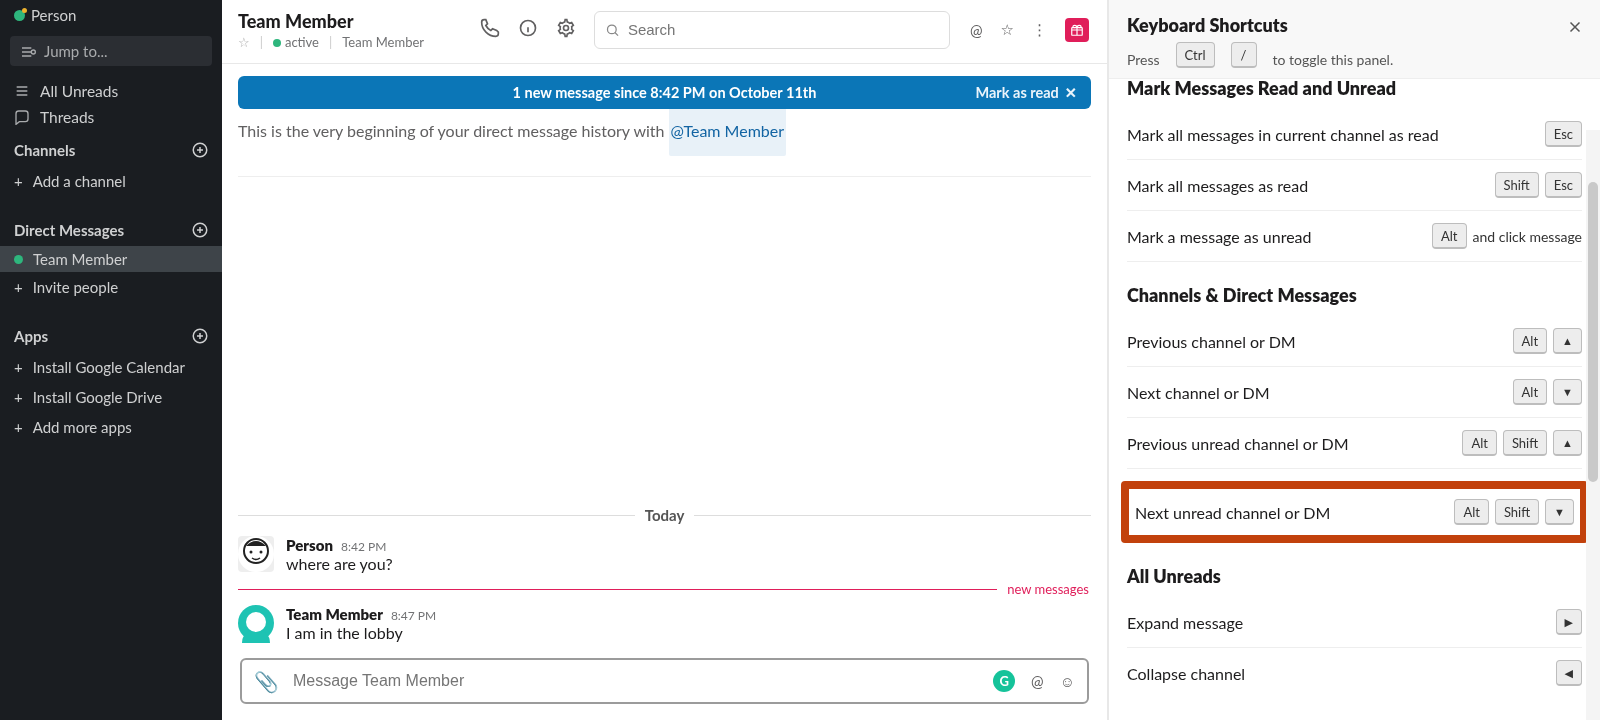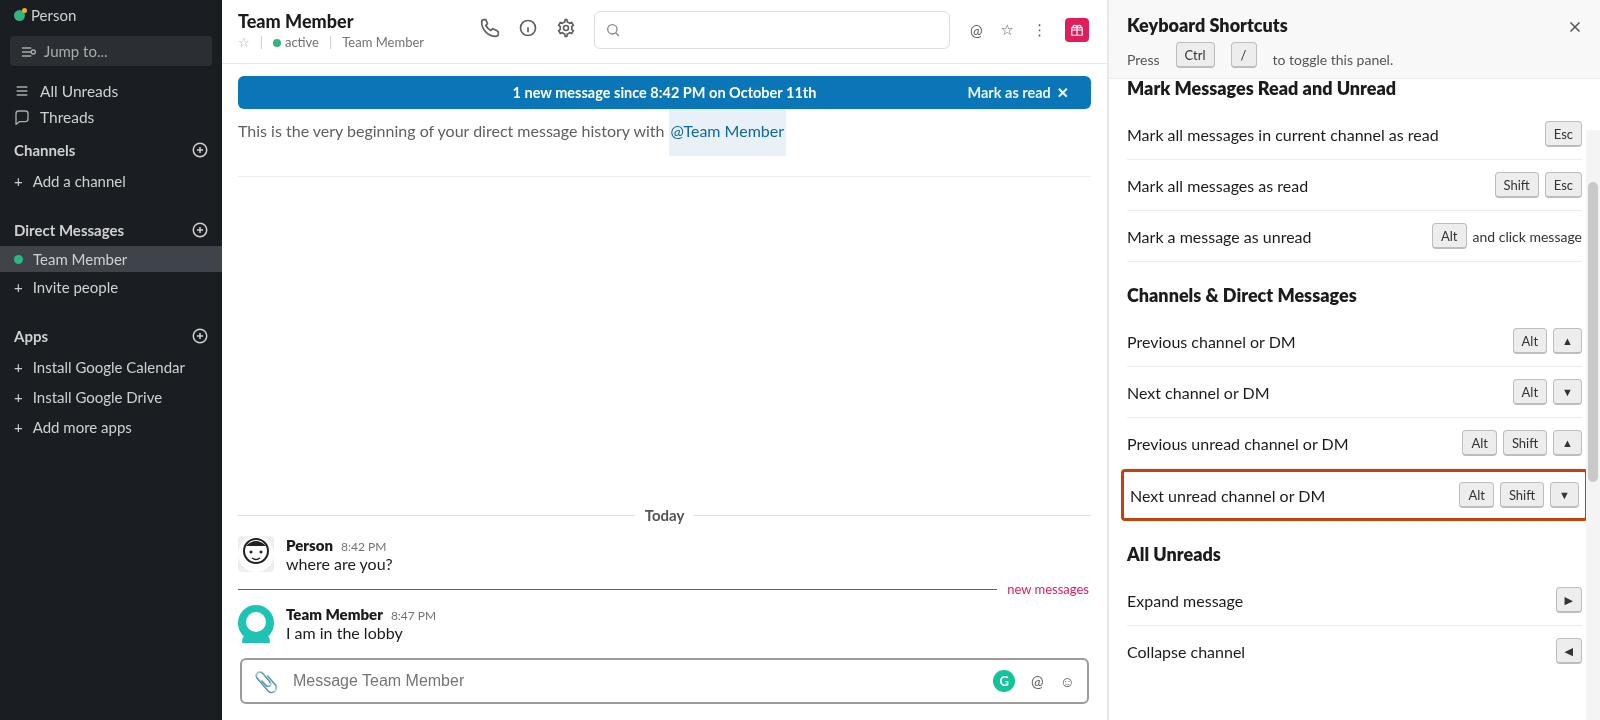--- a/index.html
+++ b/index.html
@@ -159,21 +159,21 @@
   }
   .banner {
     margin:12px 16px;
     background:#0b76b7;color:#fff;
     border-radius:6px;
     display:flex;align-items:center;justify-content:center;
     padding:8px 12px;font-weight:700;position:relative;
     font-size:14.5px;
   }
   .banner .mark {
-    position:absolute;right:22px;color:#eaf4fb;font-weight:700;
+    position:absolute;right:14px;color:#eaf4fb;font-weight:700;
     display:flex;align-items:center;gap:6px;
   }
   .beginning {
     padding:0 16px 6px;color:#616061;font-size:16px;
   }
   .mention { color:#1264a3;background:#e8f1f8;padding:16px 2px;border-radius:2px;}
   .hr { border-top:1px solid #eee;margin:30px 16px 0;}
   .spacer { flex:1 1 auto; }
 
   .day-divider { display:flex;align-items:center;gap:10px;color:#555;font-weight:700;
@@ -221,21 +221,21 @@
   .sc-sub{color:#555;font-size:14px;margin-top:6px;display:flex;align-items:flex-end;gap:16px;}
   .sc-close{position:absolute;right:16px;top:18px;color:#555;cursor:pointer;}
   .sc-body{overflow:auto;flex:1;padding:0 18px 40px;}
   .sc-section-title{font-weight:800;font-size:18px;margin:22px 0 10px;}
   .sc-section-title.cut{margin-top:8px;}
   .sc-row{
     display:flex;align-items:center;justify-content:space-between;
     padding:12px 0;border-bottom:1px solid #eee;font-size:16px;color:#1d1c1d;
   }
   .sc-row.highlight{
-    border:3px solid #c2410c;border-radius:4px;padding:10px 6px;margin:0 -6px;
+    border:8px solid #c2410c;border-radius:4px;padding:10px 6px;margin:12px -6px;
   }
   .keys{display:flex;align-items:center;gap:6px;flex-wrap:nowrap;}
   .kbd{
     display:inline-flex;align-items:center;justify-content:center;
     min-width:26px;height:26px;padding:0 8px;
     background:#ededed;border:1px solid #bdbdbd;border-bottom-width:2px;
     border-radius:4px;font-size:13px;color:#333;
   }
   .kbd.arrow{font-size:11px;}
   .note{font-size:14px;color:#333;}
@@ -351,20 +351,21 @@
       <span><svg width="20" height="20" viewBox="0 0 24 24" fill="none" stroke="currentColor" stroke-width="2">
             <circle cx="12" cy="12" r="3"></circle>
             <path d="M19 12a7 7 0 00-.2-1.7l2-1.5-2-3.4-2.3 1a7 7 0 00-3-1.7L13 2h-2l-.5 2.7a7 7 0 00-3 1.7l-2.3-1-2 3.4 2 1.5A7 7 0 005 12c0 .6.1 1.1.2 1.7l-2 1.5 2 3.4 2.3-1a7 7 0 003 1.7L11 22h2l.5-2.7a7 7 0 003-1.7l2.3 1 2-3.4-2-1.5c.1-.6.2-1.1.2-1.7z"></path>
           </svg></span>
     </div>
     <div class="search">
       <svg width="16" height="16" viewBox="0 0 24 24" fill="none" stroke="#888" stroke-width="2">
           <circle cx="11" cy="11" r="7"></circle>
           <path d="M21 21l-5-5"></path>
         </svg>
+      <input placeholder="Search" style="">
     </div>
     <div class="right-icons">
       <span>@</span>
       <span>☆</span>
       <span>⋮</span>
       <span class="gift">
         <svg width="14" height="14" viewBox="0 0 24 24" fill="none" stroke="white" stroke-width="2">
             <rect x="3" y="8" width="18" height="13" rx="1"></rect>
             <path d="M12 8v13M3 12h18M8 8c-2 0-3-1-3-2s1-2 3-2 4 2 4 4M16 8c2 0 3-1 3-2s-1-2-3-2-4 2-4 4"></path>
           </svg>

